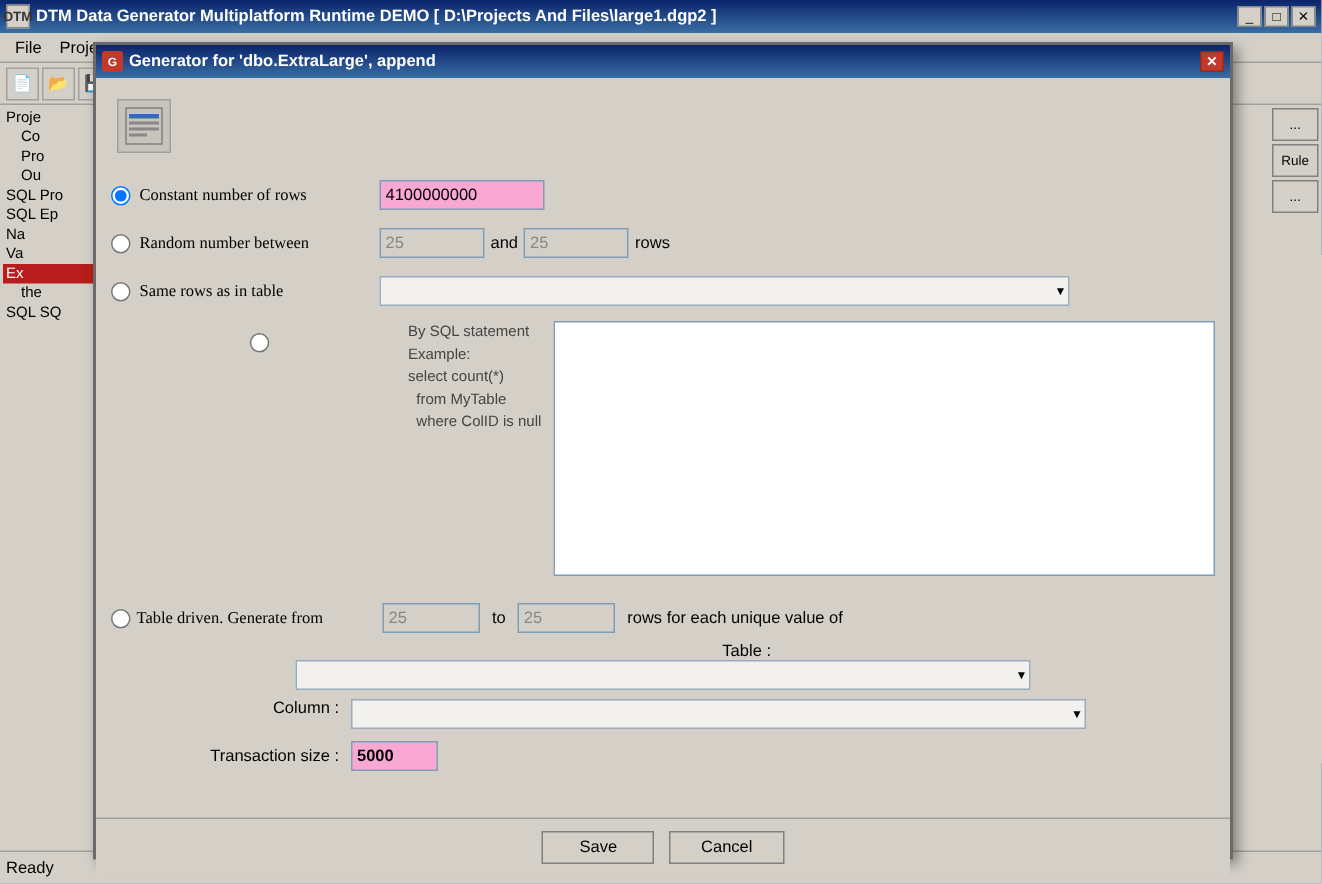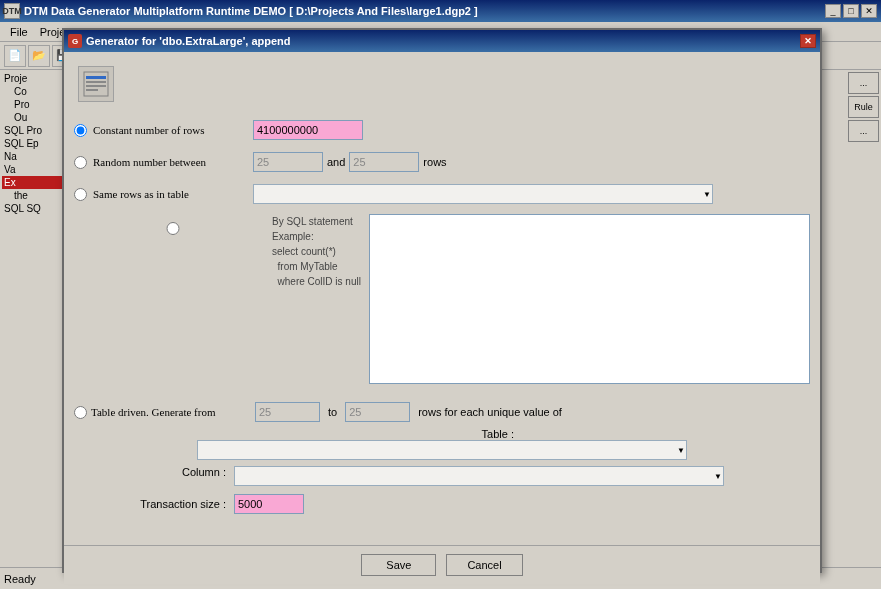--- a/index.html
+++ b/index.html
@@ -540,21 +540,21 @@
         <div class="combo-wrapper" style="width:490px;">
           <select class="select-input" style="width:490px;" disabled="">
             <option></option>
           </select>
           <span class="combo-arrow">▼</span>
         </div>
       </div>
 
       <div style="display:flex; align-items:center; margin-bottom:8px;">
         <span style="font-size:11px; min-width:160px; text-align:right; padding-right:8px;">Transaction size :</span>
-        <input type="text" class="text-input" style="width: 70px;" value="5000">
+        <input type="text" class="text-input" style="width: 58px; font-weight: bold;" value="5000">
       </div>
 
     </div>
 
     <div class="dialog-footer">
       <button class="footer-btn">Save</button>
       <button class="footer-btn">Cancel</button>
     </div>
   </div>
 

